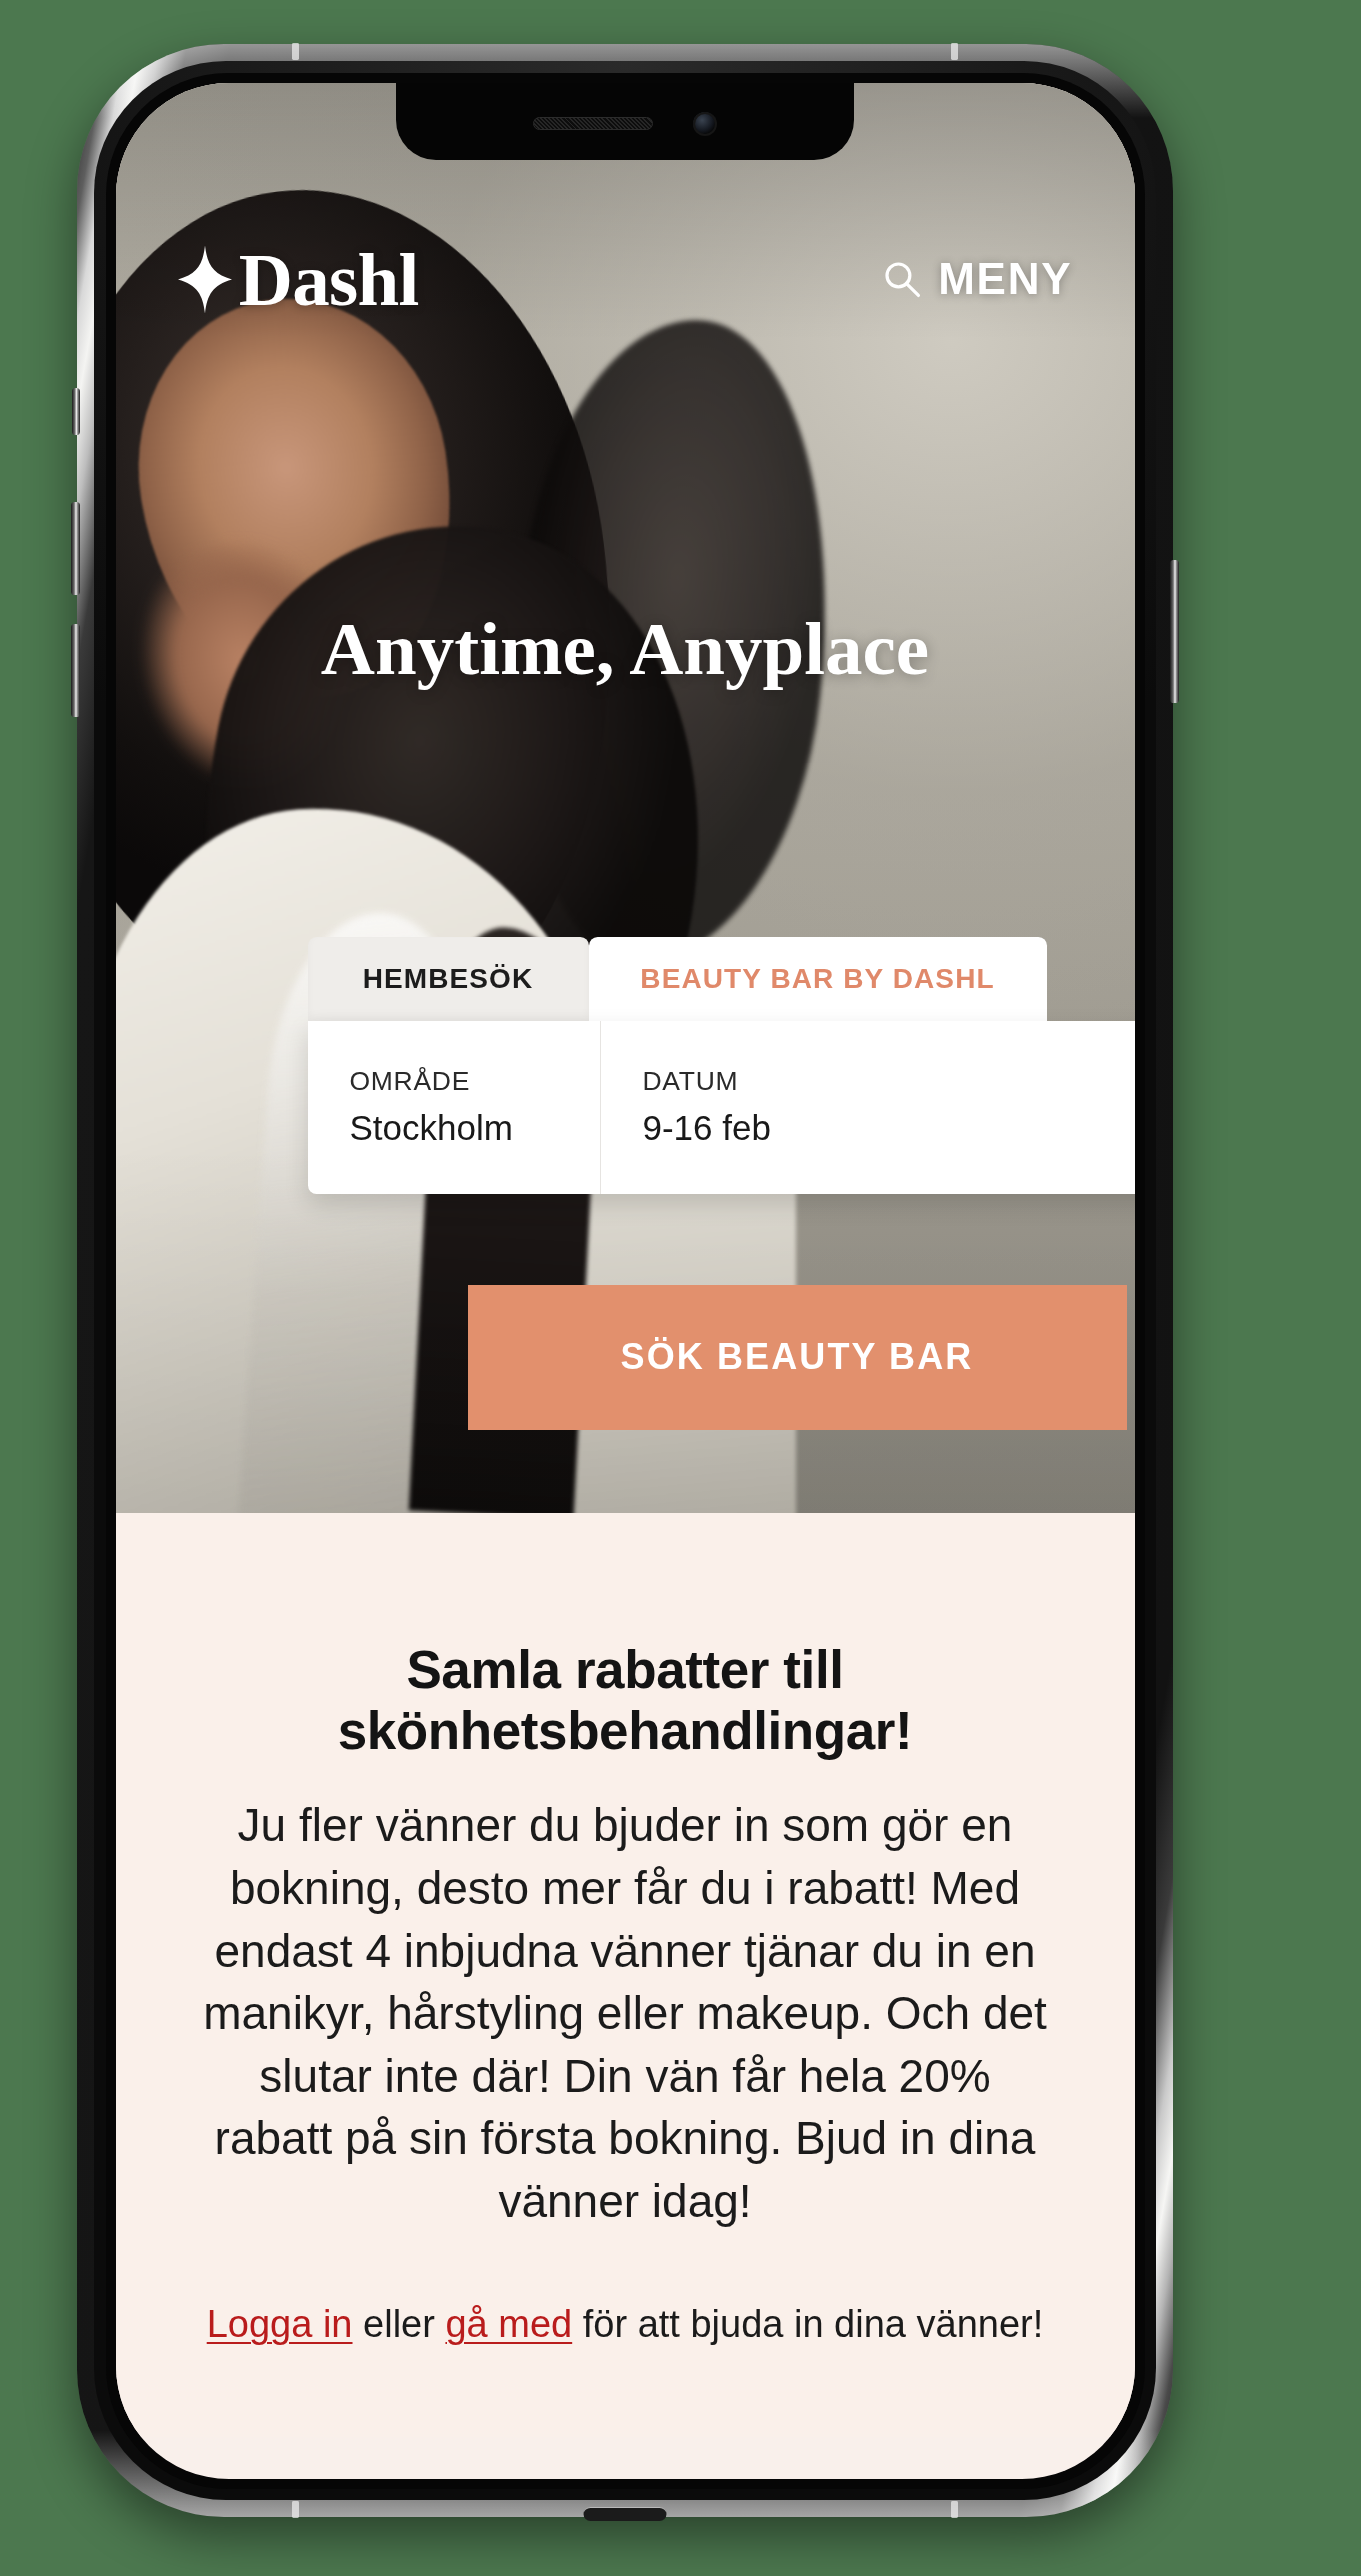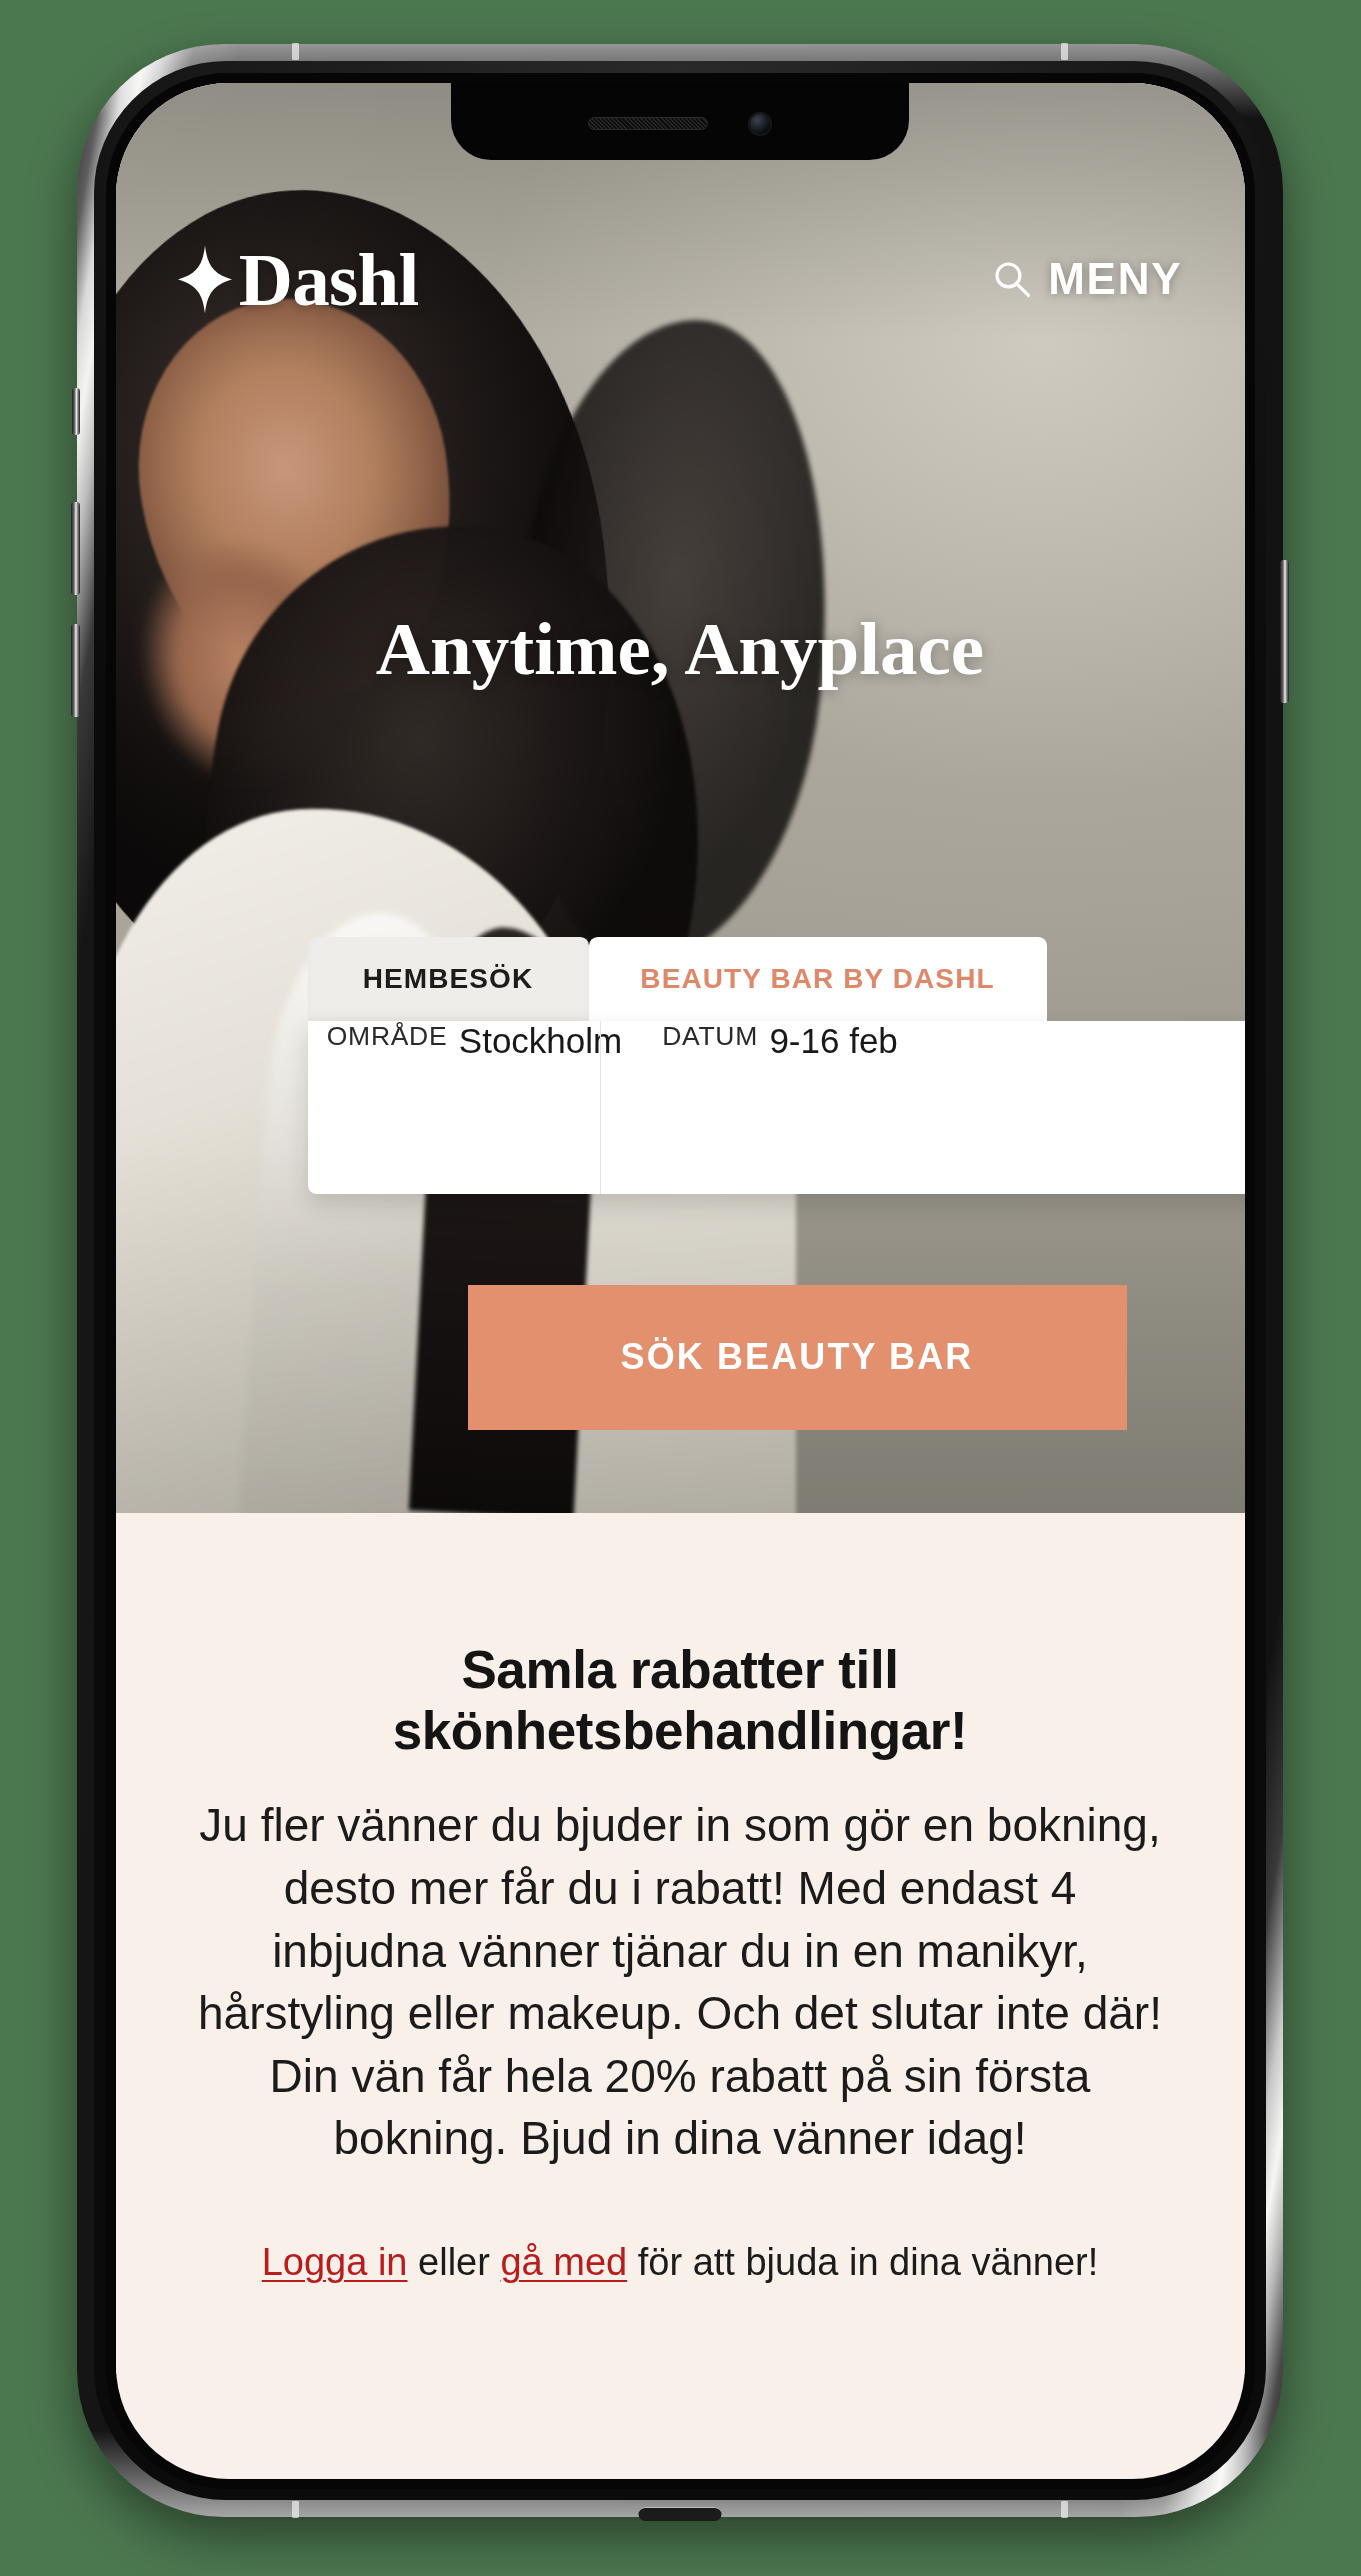--- a/index.html
+++ b/index.html
@@ -15,21 +15,21 @@
     background: #4c784f;
     font-family: "Liberation Sans", sans-serif;
     position: relative;
   }
 
   
   .phone-shell {
     position: absolute;
     left: 77px;
     top: 44px;
-    width: 1206px;
+    width: 1096px;
     height: 2473px;
     border-radius: 147px;
     background:
       linear-gradient(100deg,
         #1c1c1c 0%,
         #5e5e5e 2.0%,
         #d8d8d8 3.2%,
         #f4f4f2 4.2%,
         #bdbdbd 5.4%,
         #3a3a3a 7.2%,
@@ -398,21 +398,21 @@
     width: 974px;
     height: 173px;
     background: #ffffff;
     border-radius: 0 8.6px 8.6px 8.6px;
     display: flex;
     align-items: stretch;
     box-shadow: 0 10px 24px rgba(0,0,0,.14);
   }
   .field {
     display: flex;
-    flex-direction: row;
+    flex-direction: column;
     justify-content: center;
     gap: 11.5px;
     padding: 0 0 0 42px;
     cursor: pointer;
   }
   .field.f-area { width: 292px; }
   .field.f-treat { width: 364px; border-left: 1.4px solid #e6e4e1; }
   .field.f-date { width: 318px; border-left: 1.4px solid #e6e4e1; }
   .field-label {
     font-size: 26.5px;

